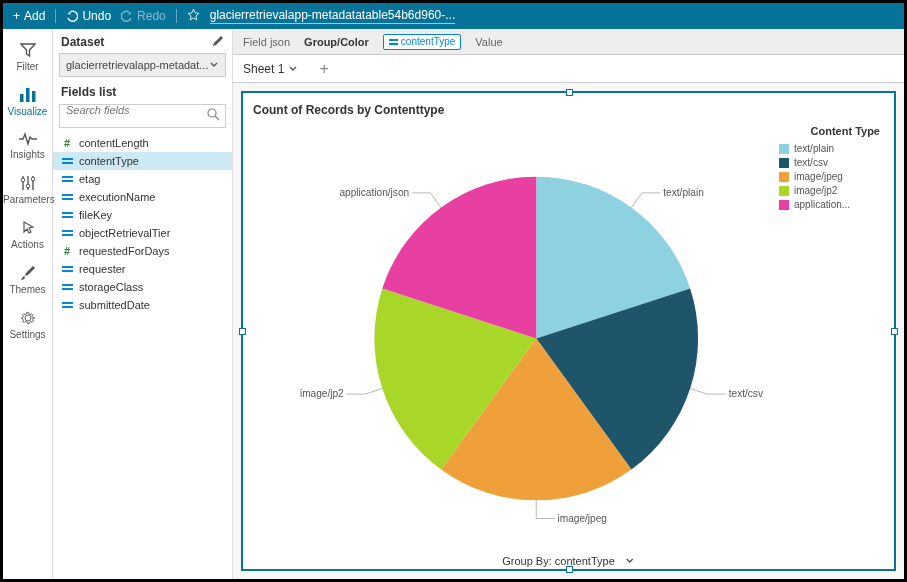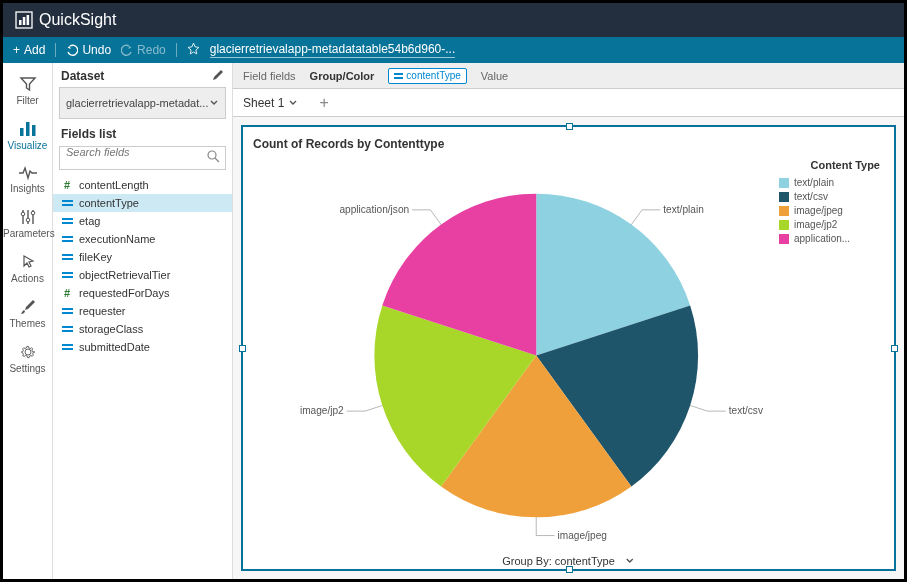--- a/index.html
+++ b/index.html
@@ -12,21 +12,21 @@
 .toolbar .divider { width: 1px; height: 14px; background: rgba(255,255,255,0.4); }
 .toolbar .redo { opacity: 0.5; }
 .toolbar .docname { border-bottom: 1px solid rgba(255,255,255,0.6); padding-bottom: 1px; }
 .main { flex: 1; display: flex; overflow: hidden; }
 .rail { width: 50px; background: #fff; border-right: 1px solid #ddd; display: flex; flex-direction: column; align-items: center; padding-top: 6px; }
 .rail-item { width: 100%; text-align: center; padding: 6px 0 8px; font-size: 10px; color: #555; cursor: pointer; }
 .rail-item.active { color: #077398; }
 .rail-item .ico { display: block; margin: 0 auto 2px; }
 .sidepanel { width: 180px; border-right: 1px solid #ddd; display: flex; flex-direction: column; }
 .sp-header { display: flex; justify-content: space-between; align-items: flex-start; padding: 6px 8px 4px; font-size: 12px; font-weight: 600; }
-.sp-select { margin: 0 6px 8px; height: 32px; background: #eee; border: 1px solid #ccc; display: flex; align-items: center; justify-content: space-between; padding: 0 6px; font-size: 11px; color: #444; cursor: pointer; }
+.sp-select { margin: 0 6px 8px; height: 24px; background: #eee; border: 1px solid #ccc; display: flex; align-items: center; justify-content: space-between; padding: 0 6px; font-size: 11px; color: #444; cursor: pointer; }
 .sp-label { padding: 0 8px 4px; font-size: 12px; font-weight: 600; }
 .sp-search { margin: 0 6px 6px; position: relative; }
 .sp-search input { width: 100%; height: 24px; border: 1px solid #ccc; padding: 0 22px 12px 6px; font-size: 11px; font-style: italic; color: #888; }
 .sp-search .mag { position: absolute; right: 6px; top: 5px; }
 .fields { flex: 1; overflow: auto; }
 .field { display: flex; align-items: center; gap: 6px; padding: 3px 8px; font-size: 11px; color: #333; cursor: pointer; }
 .field.selected { background: #cde9f4; }
 .field .fico { width: 12px; text-align: center; }
 .fico.num { color: #2e7d32; font-weight: bold; }
 .fico.str { color: #0288d1; }
@@ -53,29 +53,20 @@
 .legend-item { display: flex; align-items: center; gap: 5px; font-size: 10px; color: #555; margin-bottom: 3px; }
 .swatch { width: 10px; height: 10px; }
 .groupby { position: absolute; bottom: 2px; left: 50%; transform: translateX(-50%); font-size: 11px; color: #333; display: flex; align-items: center; gap: 10px; }
 svg text { font-size: 10px; fill: #555; }
 .leader { stroke: #888; stroke-width: 0.6; fill: none; }
 </style>
 </head>
 <body>
 
 <div class="app">
-  <div class="titlebar">
-    <svg width="18" height="18" viewBox="0 0 18 18">
-        <rect x="1" y="1" width="16" height="16" fill="none" stroke="#fff" stroke-width="1.3"></rect>
-        <rect x="4" y="9" width="2.5" height="5" fill="#fff"></rect>
-        <rect x="7.8" y="6" width="2.5" height="8" fill="#fff"></rect>
-        <rect x="11.6" y="4" width="2.5" height="10" fill="#fff"></rect>
-      </svg>
-    <span>QuickSight</span>
-  </div>
 
   <div class="toolbar">
     <span class="btn">
       <span>+</span>
       <span>Add</span>
     </span>
     <span class="divider"></span>
     <span class="btn">
       <svg width="12" height="12" viewBox="0 0 12 12">
           <path d="M4 2 A5 5 0 1 1 2 8" fill="none" stroke="#fff" stroke-width="1.4"></path>
@@ -235,21 +226,21 @@
                 <rect x="0" y="1" width="11" height="2" fill="#0288d1"></rect>
                 <rect x="0" y="5" width="11" height="2" fill="#0288d1"></rect>
               </svg></span>
             <span>submittedDate</span>
           </div>
         </div>
     </div>
 
     <div class="content">
       <div class="wells">
-        <span class="lbl">Field fields</span>
+        <span class="lbl">Field json</span>
         <span class="gc">Group/Color</span>
         <span class="pill">
           <svg width="9" height="8" viewBox="0 0 9 8">
               <rect x="0" y="1" width="9" height="2" fill="#0288d1"></rect>
               <rect x="0" y="5" width="9" height="2" fill="#0288d1"></rect>
             </svg>
           <span>contentType</span>
         </span>
         <span class="lbl">Value</span>
       </div>

